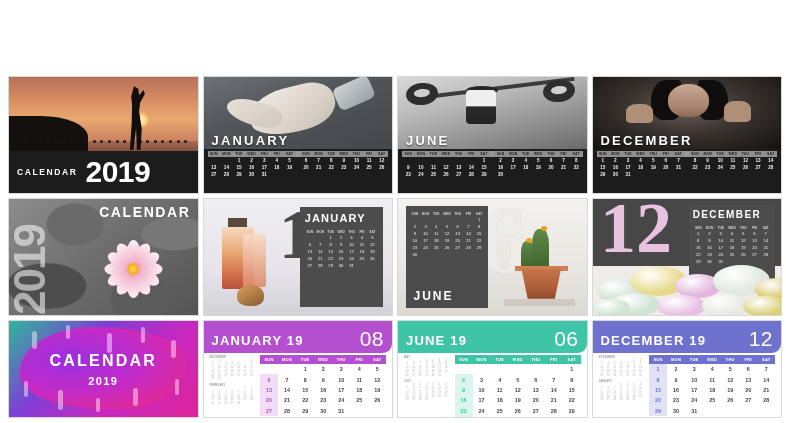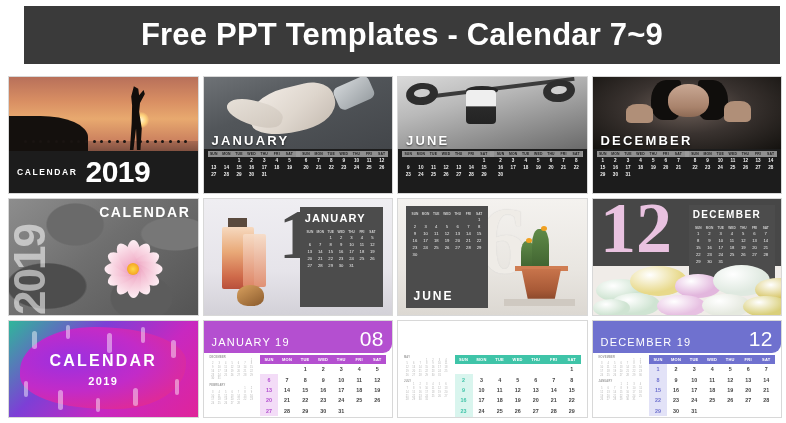--- a/index.html
+++ b/index.html
@@ -249,42 +249,39 @@
             color:#fff; font-size:11px; font-weight:bold; letter-spacing:1.4px; }
 
   
   .flat { background:#ffffff; }
   .flat .band {
     position:absolute; left:0; top:0; width:100%; height:33%;
     border-radius: 0 0 9px 0;
     display:flex; align-items:flex-end; justify-content:space-between;
     padding:0 8px 5px 8px;
   }
-  .flat .bname { color:#fff; font-size:11px; font-weight:normal; letter-spacing:1.2px; }
+  .flat .bname { color:#fff; font-size:13px; font-weight:bold; letter-spacing:1.2px; }
   .flat .bnum { color:#fff; font-size:21px; font-weight:normal; line-height:.86; letter-spacing:.5px; }
   .flat .refs { position:absolute; left:6px; top:36%; width:24%; }
   .flat .refblock { margin-bottom:3px; }
   .flat .refttl { font-size:2.6px; color:#9a9a9a; font-weight:bold; letter-spacing:.2px; }
   .flat .refgrid { display:grid; grid-template-columns:repeat(7,1fr); }
   .flat .refgrid span { font-size:2.6px; color:#b5b5b5; text-align:center; line-height:1.45; }
   .flat .main { position:absolute; left:30%; top:35%; width:67%; }
   .flat .maindow { display:grid; grid-template-columns:repeat(7,1fr); }
   .flat .maindow span { font-size:4px; color:#fff; text-align:center; padding:2.2px 0; font-weight:bold; letter-spacing:.3px; }
   .flat .maindays { display:grid; grid-template-columns:repeat(7,1fr); }
   .flat .maindays span { font-size:5.4px; color:#454545; text-align:center; padding:2.2px 0; font-weight:bold; }
   .flat .maindays span.sun { color:#fff; }
 </style>
 </head>
 <body>
 
 <div class="page">
 
-  <div class="header">
-    <div class="header-title">Free PPT Templates - Calendar 7~9</div>
-  </div>
 
   <div class="grid">
 
     <div class="card c1">
       <div class="sky"></div>
       <div class="sun"></div>
       <div class="water"></div>
       <div class="shore"></div>
       <div class="dots" id="d1">
           <i style="left: 0%;"></i>
@@ -906,20 +903,24 @@
             <span class="sun" style="background: rgb(243, 220, 247); color: rgb(180, 79, 208);">27</span>
             <span>28</span>
             <span>29</span>
             <span>30</span>
             <span>31</span>
           </div>
       </div>
     </div>
 
     <div class="card flat f11">
+      <div class="band" style="background: rgb(63, 196, 168);">
+        <div class="bname">JUNE 19</div>
+        <div class="bnum">06</div>
+      </div>
       <div class="refs">
           <div class="refblock">
             <div class="refttl">MAY</div>
             <div class="refgrid">
               <span></span>
               <span></span>
               <span></span>
               <span>1</span>
               <span>2</span>
               <span>3</span>

